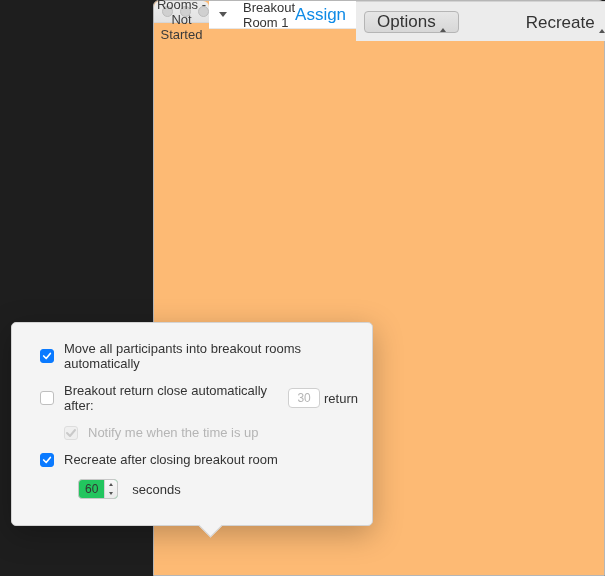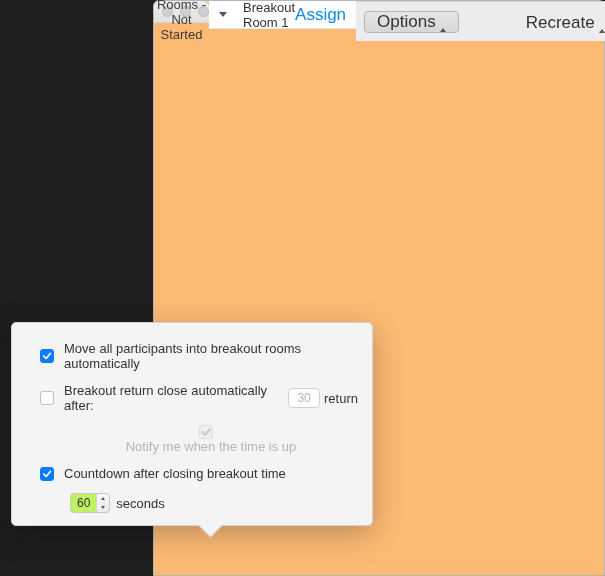--- a/index.html
+++ b/index.html
@@ -104,42 +104,42 @@
     border-right: 1px solid #d3d3d3;
     border-bottom: 1px solid #d3d3d3;
     transform: rotate(45deg);
   }
   .opt-row {
     display: flex; align-items: center;
     font-size: 13px; color: #333;
     margin-bottom: 12px;
   }
   .opt-row.sub { padding-left: 24px; }
-  .opt-row.disabled { color: #b5b5b5; flex-direction: column; }
+  .opt-row.disabled { color: #b5b5b5; }
   .cb {
     width: 14px; height: 14px; border-radius: 3px;
     margin-right: 10px; flex-shrink: 0;
     display: flex; align-items: center; justify-content: center;
   }
   .cb.unchecked { background: #fff; border: 1px solid #bfbfbf; }
   .cb.checked { background: #0a7aff; border: 1px solid #0a7aff; }
   .cb.disabled { background: #efefef; border: 1px solid #dddddd; }
   .cb.checked svg { width: 10px; height: 10px; }
   .num-input {
     width: 34px; height: 20px;
     border: 1px solid #cfcfcf; border-radius: 4px;
     background: #fff; font-size: 12px; color: #b5b5b5;
     text-align: center; margin: 0 4px;
     display: inline-flex; align-items: center; justify-content: center;
   }
   .stepper {
     display: inline-flex; align-items: stretch;
-    height: 20px; margin: 0 6px;
+    height: 20px; margin: 0 14px;
     border: 1px solid #c7c7c7; border-radius: 4px; overflow: hidden;
-    background: #bef264;
+    background: #22c55e;
   }
   .stepper .val {
     padding: 0 6px; font-size: 12px; color: #333;
     display: flex; align-items: center;
   }
   .stepper .arrows {
     width: 13px; background: linear-gradient(#f8f8f8,#eaeaea);
     border-left: 1px solid #d3d3d3;
     display: flex; flex-direction: column;
   }
@@ -213,21 +213,21 @@
     </div>
     <span>Notify me when the time is up</span>
   </div>
 
   <div class="opt-row">
     <div class="cb checked">
       <svg viewBox="0 0 12 12">
           <path d="M2 6 L5 9 L10 3" stroke="#fff" stroke-width="2" fill="none" stroke-linecap="round" stroke-linejoin="round"></path>
         </svg>
     </div>
-    <span>Countdown after closing breakout time</span>
+    <span>Recreate after closing breakout room</span>
   </div>
 
   <div class="opt-row sub">
     <span class="stepper">
       <span class="val">60</span>
       <span class="arrows">
         <div>
             <span class="chev up"></span>
           </div>
         <div>

